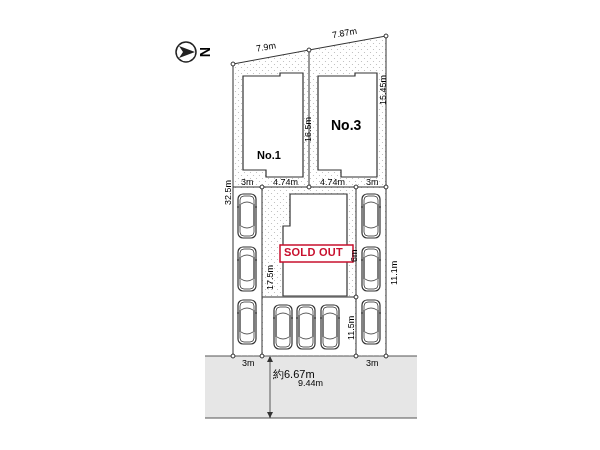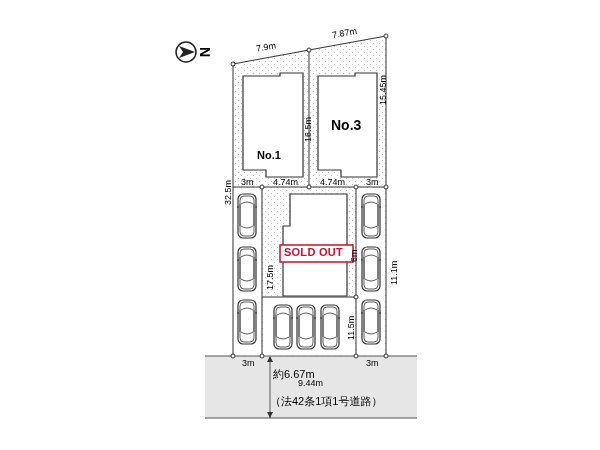--- a/index.html
+++ b/index.html
@@ -110,14 +110,13 @@
   <div style="position:absolute;left:242px;top:358px;font-size:9px;">3m</div>
   <div style="position:absolute;left:298px;top:358px;font-size:9px;margin-top:20px;">9.44m</div>
   <div style="position:absolute;left:366px;top:358px;font-size:9px;">3m</div>
 
   <div style="position:absolute;left:257px;top:117px;font-size:11px;font-weight:bold;margin-top:32px;">No.1</div>
   <div style="position:absolute;left:331px;top:117px;font-size:14px;font-weight:bold;">No.3</div>
 
   <div style="position:absolute;left:280px;top:246px;width:67px;text-align:center;font-size:11px;font-weight:bold;color:#c8102e;letter-spacing:0.3px;">SOLD OUT</div>
 
   <div style="position:absolute;left:273px;top:367px;font-size:11px;">約6.67m</div>
-  <div style="position:absolute;left:270px;top:394px;font-size:11px;">（法42条1項1号道路）</div>
 </div>
 
 </body></html>

